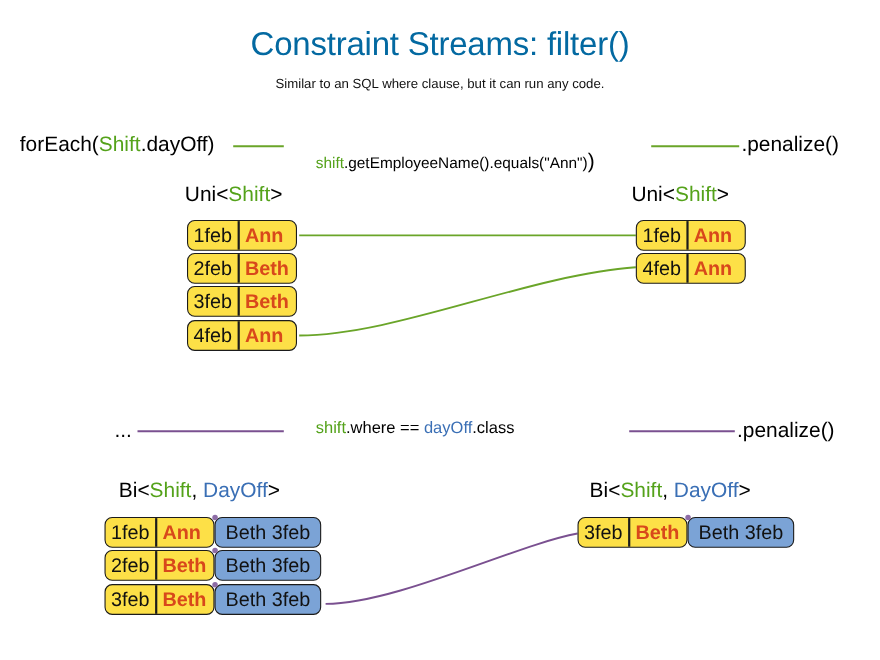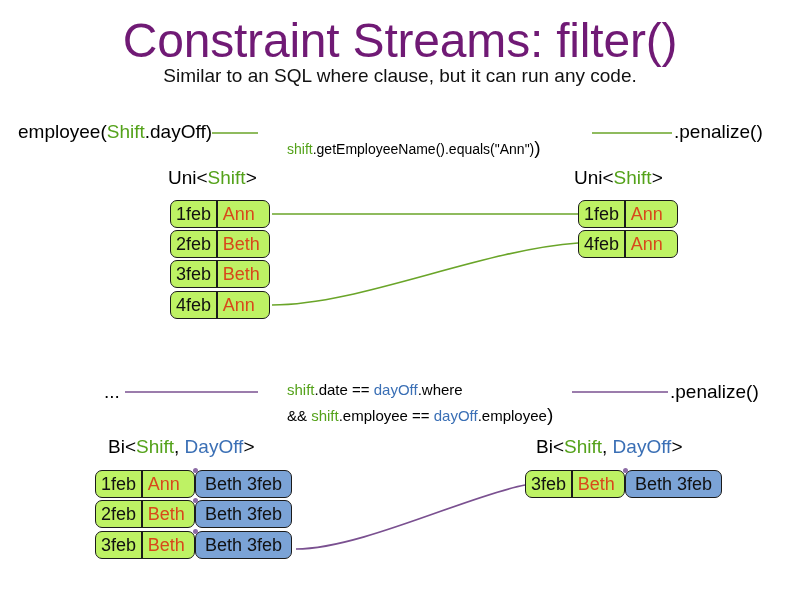--- a/index.html
+++ b/index.html
@@ -21,30 +21,30 @@
     width: 800px;
     height: 600px;
   }
   .abs { position: absolute; }
 
   
   #title {
     left: 0; top: 18px;
     width: 800px;
     text-align: center;
-    font-size: 48px;
+    font-size: 30px;
     line-height: 46px;
     letter-spacing: -0.2px;
-    color: #701a75;
+    color: #0369a1;
   }
   #subtitle {
     left: 0; top: 66px;
     width: 800px;
     text-align: center;
-    font-size: 19px;
+    font-size: 12px;
     line-height: 20px;
     color: #111;
   }
 
   
   .code {
     font-family: "Liberation Sans", sans-serif;
     white-space: nowrap;
     color: #000;
   }
@@ -81,33 +81,33 @@
     box-sizing: border-box;
     border: 1.6px solid #1b1b1b;
     border-radius: 7px;
     display: flex;
     align-items: center;
     height: 28px;
     font-size: 18px;
     line-height: 1;
   }
   .fact.shift {
-    background: #bef264;
+    background: #fde047;
   }
   .fact.dayoff {
     background: #7ba3d6;
     justify-content: center;
     color: #111;
   }
   .fact .cell {
     padding: 0 5px;
     white-space: nowrap;
   }
   .fact .cell.date  { color: #111; }
-  .fact .cell.name  { color: #d8481b; }
+  .fact .cell.name  { color: #d8481b; font-weight: bold; }
   .fact .divider {
     width: 1.6px;
     align-self: stretch;
     background: #1b1b1b;
     margin: 0 0px;
   }
   
   .joindot {
     position: absolute;
     width: 5px; height: 5px;
@@ -134,21 +134,21 @@
 
     <path d="M272,305 C360,305 480,250 578,243" fill="none" stroke="#6aa529" stroke-width="1.7"></path>
 
     <line x1="125" y1="392" x2="258" y2="392" stroke="#7a5090" stroke-width="1.7"></line>
 
     <line x1="572" y1="392" x2="668" y2="392" stroke="#7a5090" stroke-width="1.7"></line>
 
     <path d="M296,549 C360,549 470,495 525,485" fill="none" stroke="#7a5090" stroke-width="1.7"></path>
   </svg>
 
-  <div class="abs code big" style="left:18px; top:121px;"><span>employee(</span><span class="tok-shift">Shift</span><span>.dayOff)</span></div>
+  <div class="abs code big" style="left:18px; top:121px;"><span>forEach(</span><span class="tok-shift">Shift</span><span>.dayOff)</span></div>
 
 
   <div class="abs code" style="left:287px; top:137px;"><span class="sml tok-shift">shift</span><span class="sml">.getEmployeeName().equals("Ann")</span><span class="big">)</span></div>
 
   <div class="abs code big" style="left:674px; top:121px;">.penalize()</div>
 
   <div class="abs streamlabel" style="left:168px; top:167px;"><span>Uni&lt;</span><span class="tok-shift">Shift</span><span>&gt;</span></div>
 
   <div class="tuple" style="left:170px; top:200px;">
     <div class="fact shift" style="width:100px;">
@@ -192,23 +192,22 @@
     <div class="fact shift" style="width:100px;">
       <span class="cell date">4feb</span>
       <span class="divider"></span>
       <span class="cell name">Ann</span>
     </div>
   </div>
 
   <div class="abs code big" style="left:104px; top:381px;">...</div>
 
 
-  <div class="abs code mid" style="left:287px; top:381px;"><span class="tok-shift">shift</span><span>.date == </span><span class="tok-dayoff">dayOff</span><span>.where</span></div>
-
-  <div class="abs code mid" style="left:287px; top:404px;"><span>&amp;&amp; </span><span class="tok-shift">shift</span><span>.employee == </span><span class="tok-dayoff">dayOff</span><span>.employee</span><span class="big">)</span></div>
+  <div class="abs code mid" style="left:287px; top:381px;"><span class="tok-shift">shift</span><span>.where == </span><span class="tok-dayoff">dayOff</span><span>.class</span></div>
+
 
   <div class="abs code big" style="left:670px; top:381px;">.penalize()</div>
 
   <div class="abs streamlabel" style="left:108px; top:436px;"><span>Bi&lt;</span><span class="tok-shift">Shift</span><span>, </span><span class="tok-dayoff">DayOff</span><span>&gt;</span></div>
 
   <div class="tuple" style="left:95px; top:470px;">
     <div class="fact shift" style="width:100px;">
       <span class="cell date">1feb</span>
       <span class="divider"></span>
       <span class="cell name">Ann</span>

